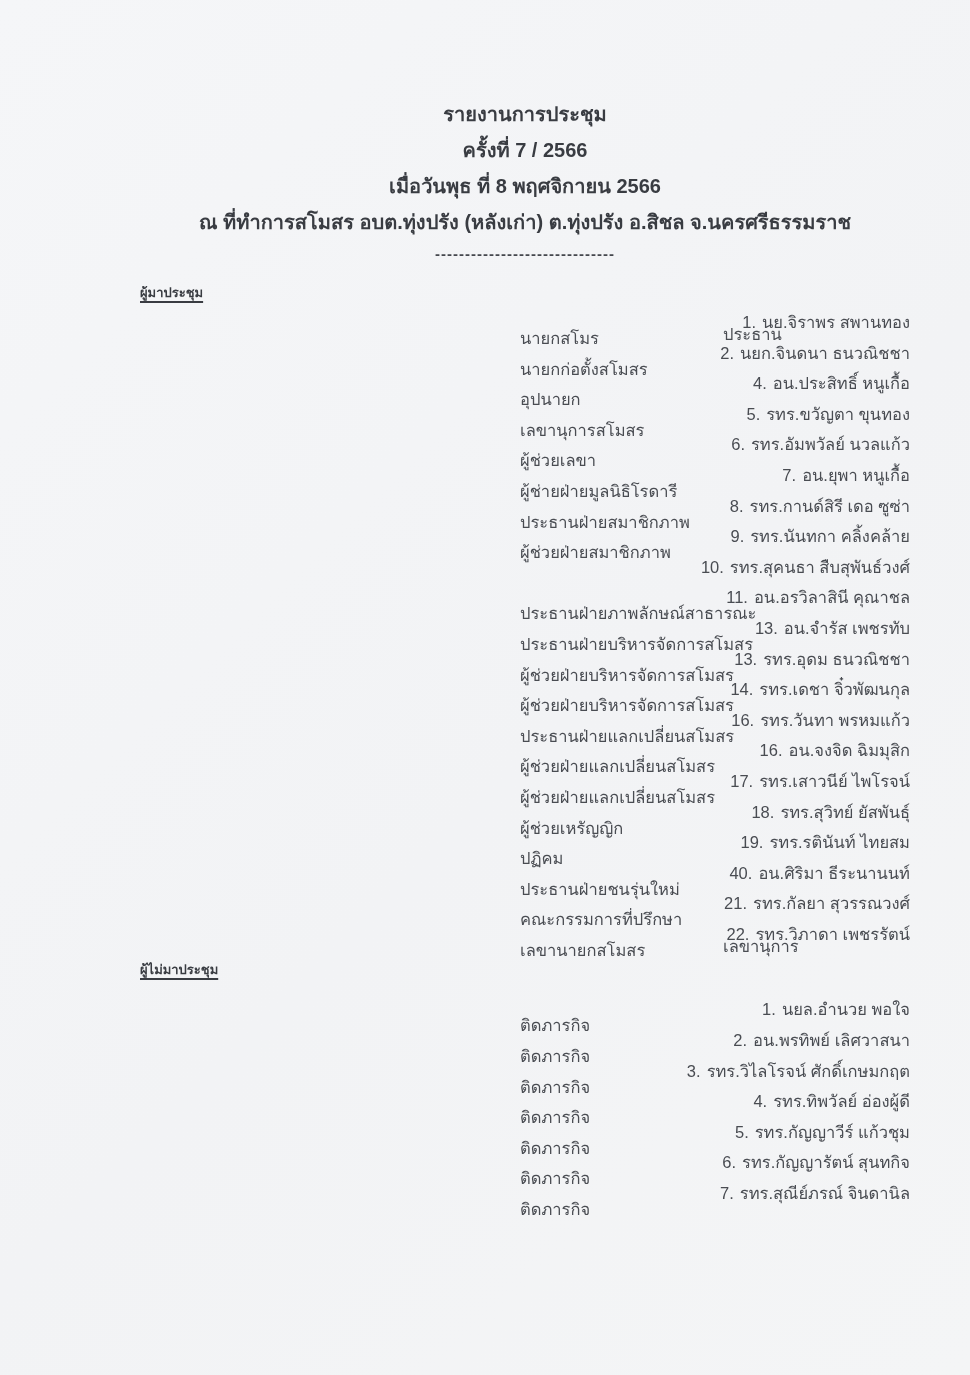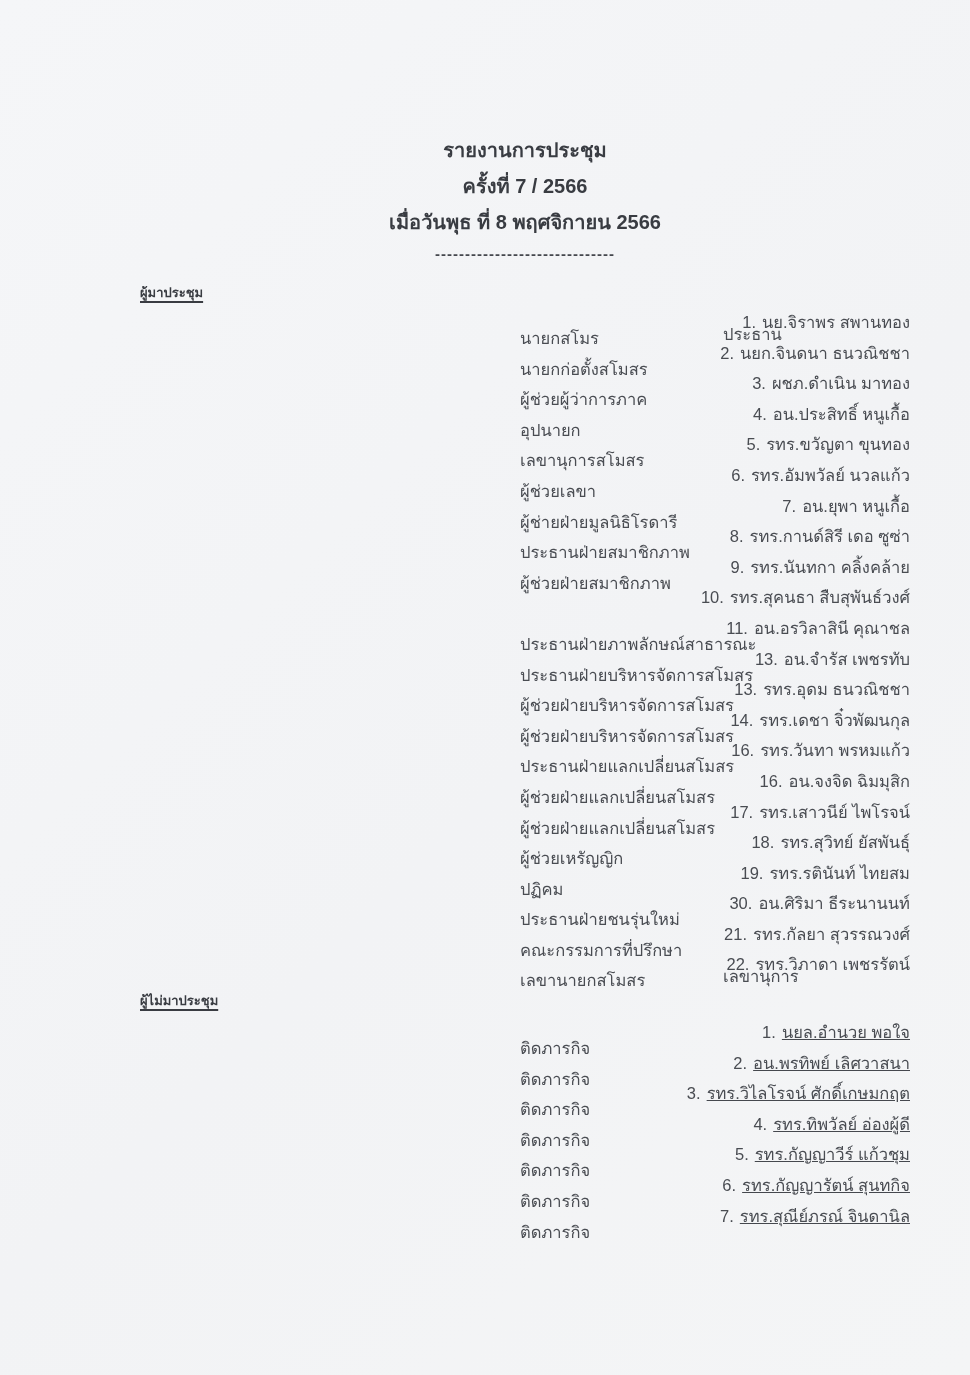--- a/index.html
+++ b/index.html
@@ -19,21 +19,20 @@
     box-sizing:border-box;
     padding:0 60px 0 140px;
   }
   .header{
     padding-top:96px;
     text-align:center;
     font-weight:bold;
     color:#393c42;
     font-size:20px;
     line-height:36px;
-    margin-top:36px;
   }
   .separator{
     text-align:center;
     font-weight:bold;
     font-size:15px;
     line-height:28px;
     letter-spacing:1px;
     color:#45484e;
   }
   .section-heading{
@@ -41,21 +40,21 @@
     font-weight:bold;
     font-size:13px;
     color:#393c42;
     text-decoration:underline;
     text-underline-offset:4px;
     text-decoration-thickness:1.5px;
   }
   .section-a .section-heading{margin-top:14px;}
   .section-b .section-heading{margin-top:10px;}
   .rows{margin-top:4px;text-align:right;}
-  .section-b .rows{margin-top:6px;text-decoration:underline;}
+  .section-b .rows{margin-top:14px;}
   .row{
     position:relative;
     margin-left:113px;
     line-height:30.6px;
     font-size:16.5px;
     white-space:nowrap;
     color:#494c52;
   }
   .row .num{display:inline-block;}
   .row .name{margin-left:6px;}
@@ -72,44 +71,40 @@
 </style>
 </head>
 <body>
 
 <div class="page">
 
   <div class="header">
     <div>รายงานการประชุม</div>
     <div>ครั้งที่ 7 / 2566</div>
     <div>เมื่อวันพุธ ที่ 8 พฤศจิกายน 2566</div>
+    <div>ณ ที่ทำการสโมสร อบต.ทุ่งปรัง (หลังเก่า) ต.ทุ่งปรัง อ.สิชล จ.นครศรีธรรมราช</div>
   </div>
 
   <div class="separator">------------------------------</div>
 
   <div class="section section-a">
     <span class="section-heading">ผู้มาประชุม</span>
     <div class="rows">
   <div class="row">
     <span class="num">1.</span><span class="name">นย.จิราพร สพานทอง</span>
     <span class="role">นายกสโมร</span>
     <span class="extra">ประธาน</span>
   </div>
 
   <div class="row">
     <span class="num">2.</span><span class="name">นยก.จินดนา ธนวณิชชา</span>
     <span class="role">นายกก่อตั้งสโมสร</span>
     <span class="extra"></span>
   </div>
 
-  <div class="row">
-    <span class="num">3.</span><span class="name">ผชภ.ดำเนิน มาทอง</span>
-    <span class="role">ผู้ช่วยผู้ว่าการภาค</span>
-    <span class="extra"></span>
-  </div>
 
   <div class="row">
     <span class="num">4.</span><span class="name">อน.ประสิทธิ์ หนูเกื้อ</span>
     <span class="role">อุปนายก</span>
     <span class="extra"></span>
   </div>
 
   <div class="row">
     <span class="num">5.</span><span class="name">รทร.ขวัญตา ขุนทอง</span>
     <span class="role">เลขานุการสโมสร</span>
@@ -193,21 +188,21 @@
     <span class="extra"></span>
   </div>
 
   <div class="row">
     <span class="num">19.</span><span class="name">รทร.รตินันท์ ไทยสม</span>
     <span class="role">ปฏิคม</span>
     <span class="extra"></span>
   </div>
 
   <div class="row">
-    <span class="num">30.</span><span class="name">อน.ศิริมา ธีระนานนท์</span>
+    <span class="num">40.</span><span class="name">อน.ศิริมา ธีระนานนท์</span>
     <span class="role">ประธานฝ่ายชนรุ่นใหม่</span>
     <span class="extra"></span>
   </div>
 
   <div class="row">
     <span class="num">21.</span><span class="name">รทร.กัลยา สุวรรณวงศ์</span>
     <span class="role">คณะกรรมการที่ปรึกษา</span>
     <span class="extra"></span>
   </div>
 

